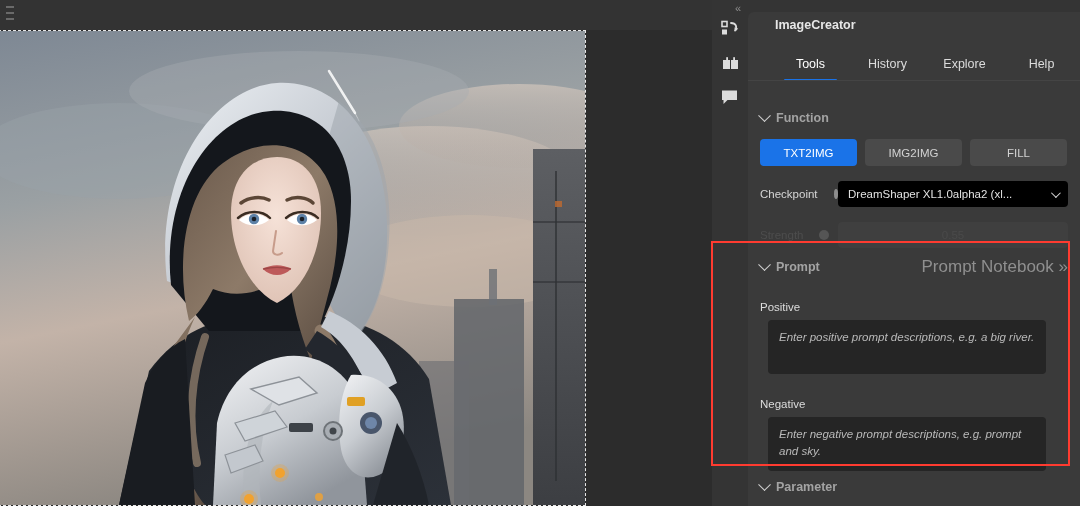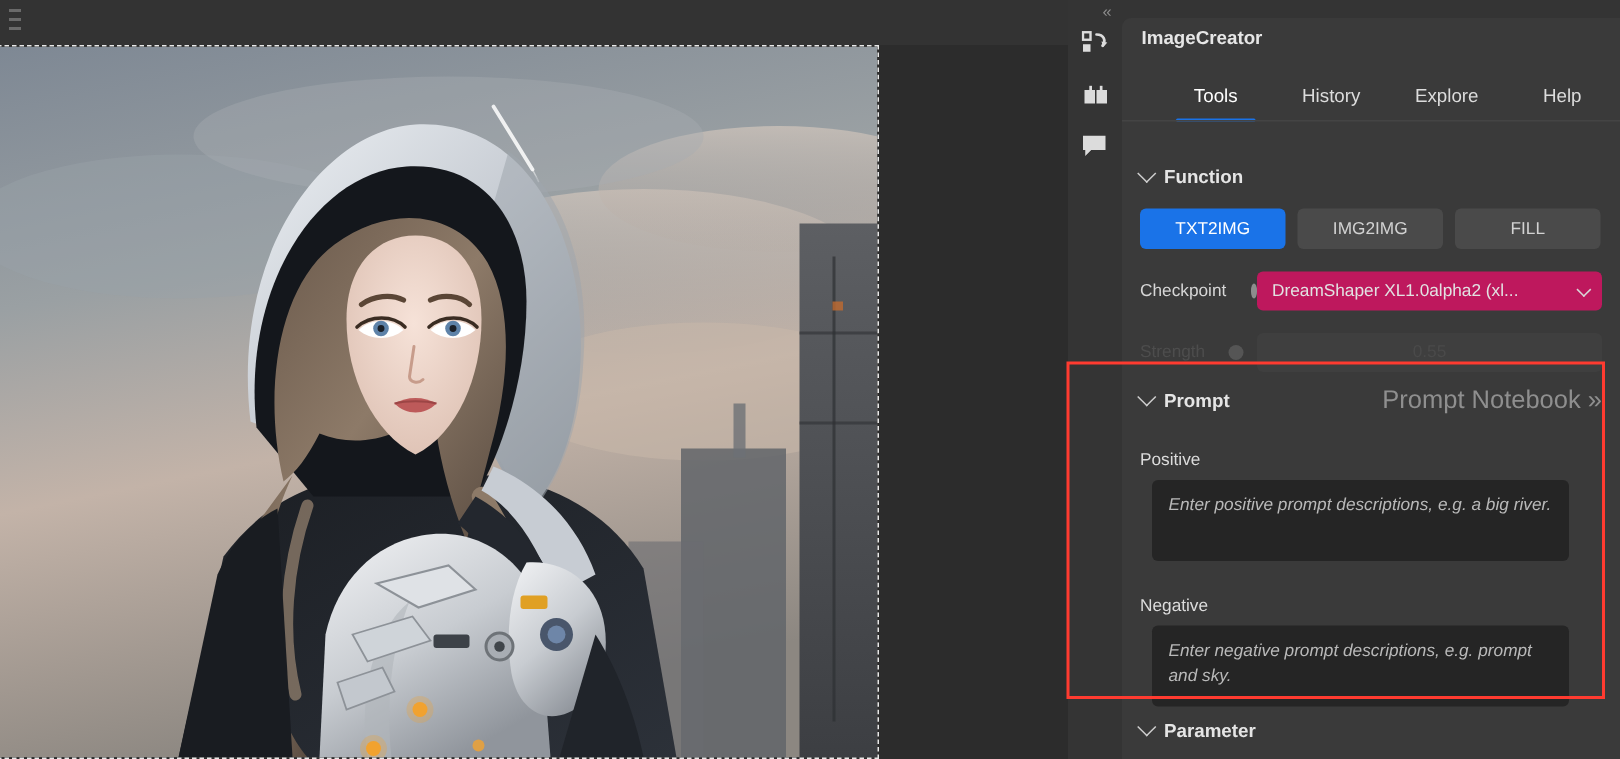--- a/index.html
+++ b/index.html
@@ -54,21 +54,21 @@
     width: 36px; height: 34px; display: flex; align-items: center; justify-content: center;
     color: #d8d8d8;
   }
 
   .panel-card {
     position: absolute; left: 36px; top: 12px; width: 332px; height: 494px;
     background: #3a3a3a;
     border-top-left-radius: 6px;
   }
   .panel-title {
-    position: absolute; left: 13px; top: 6px;
+    position: absolute; left: 27px; top: 6px;
     font-size: 12.5px; font-weight: bold; color: #e6e6e6;
   }
 
   
   .tabs {
     position: absolute; left: 0; top: 36px; width: 332px; height: 33px;
     display: flex; align-items: flex-start; padding-left: 24px;
   }
   .tab {
     position: relative; width: 78px; text-align: center;
@@ -79,21 +79,21 @@
     content: ""; position: absolute; left: 12px; right: 12px; bottom: 0;
     height: 2.5px; background: #1a73e8; border-radius: 2px;
   }
   .tabs-divider {
     position: absolute; left: 0; top: 68px; width: 332px; height: 1px; background: #444444;
   }
 
   
   .section-head {
     display: flex; align-items: center; gap: 7px;
-    font-size: 12.5px; font-weight: bold; color: #e5e5e5;
+    font-size: 12.5px; font-weight: bold; color: #a3a3a3;
   }
   .chev {
     display: inline-block; width: 9px; height: 9px;
     border-right: 1.6px solid #cfcfcf; border-bottom: 1.6px solid #cfcfcf;
     transform: rotate(45deg) translate(-2px,-2px);
   }
 
   .function-section { position: absolute; left: 12px; top: 99px; width: 308px; }
   .fn-buttons { display: flex; gap: 8px; margin-top: 14px; }
   .fn-btn {
@@ -106,21 +106,21 @@
   .row { display: flex; align-items: center; margin-top: 15px; }
   .row-label {
     width: 78px; font-size: 11.5px; color: #d6d6d6;
     display: flex; align-items: center; gap: 16px;
   }
   .info-dot {
     width: 10px; height: 10px; border-radius: 50%;
     background: #8d8d8d; display: inline-block;
   }
   .select-box {
-    flex: 1; height: 26px; background: #be185d; border-radius: 4px;
+    flex: 1; height: 26px; background: #000000; border-radius: 4px;
     display: flex; align-items: center; justify-content: space-between;
     padding: 0 10px; font-size: 11.5px; color: #e2e2e2;
   }
   .chev-sm {
     width: 7px; height: 7px;
     border-right: 1.5px solid #d8d8d8; border-bottom: 1.5px solid #d8d8d8;
     transform: rotate(45deg) translateY(-2px);
   }
   .row.disabled .row-label { color: #4d4d4d; }
   .row.disabled .info-dot { background: #555555; }

